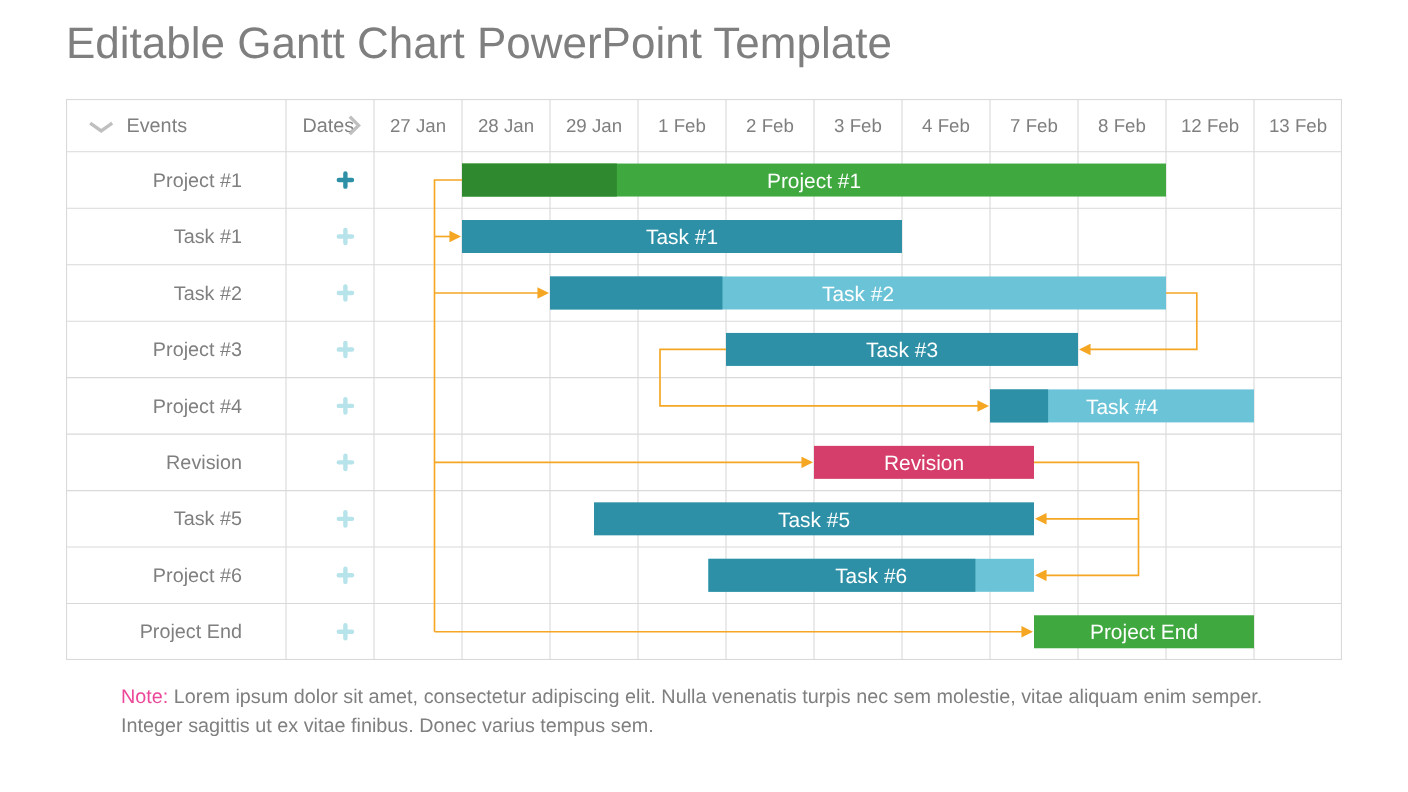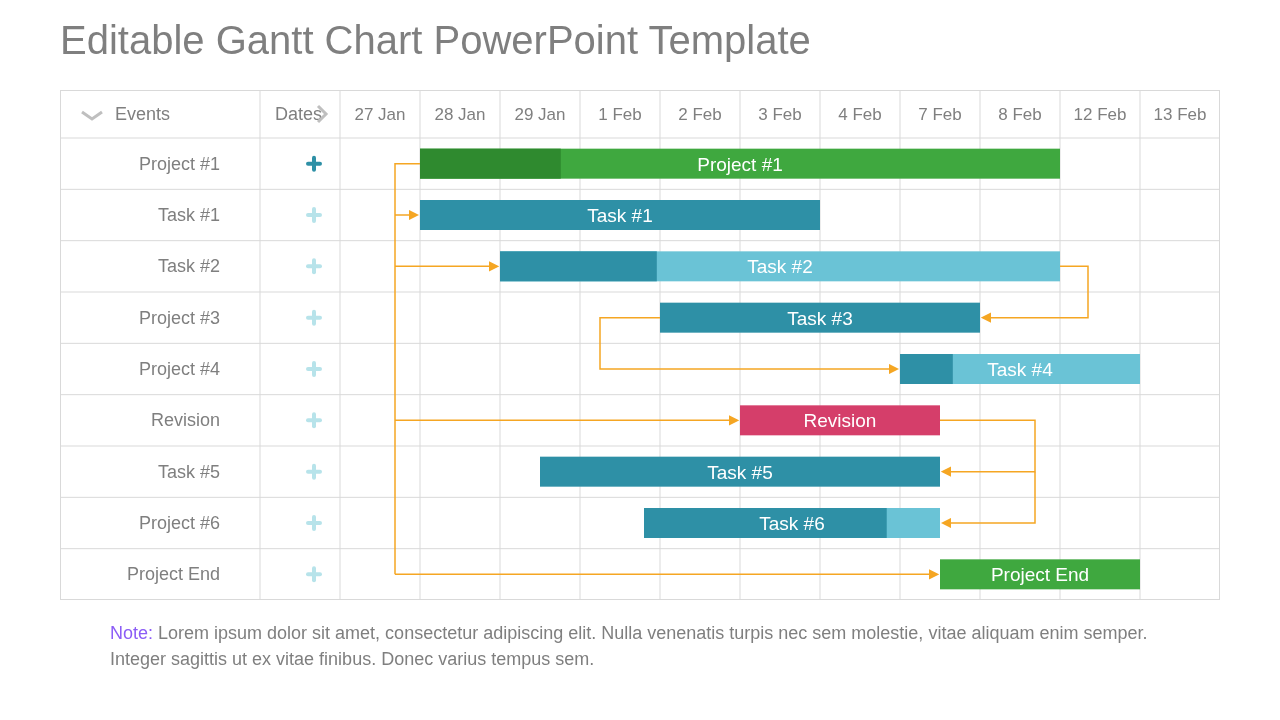--- a/index.html
+++ b/index.html
@@ -2,21 +2,21 @@
 <html><head>
 <meta charset="utf-8">
 <style>
   * { box-sizing: border-box; margin: 0; padding: 0; }
   html, body { width: 1280px; height: 720px; font-family: "Segoe UI", Arial, sans-serif; background: #fff; color: #595959; }
   .slide { position: relative; width: 1280px; height: 720px; }
   .title { position: absolute; left: 60px; top: 18px; font-size: 40px; font-weight: 400; color: #7f7f7f; }
   .chart-area { position: absolute; left: 60px; top: 90px; width: 1160px; height: 510px; }
   svg { font-family: inherit; }
   .footer-note { position: absolute; left: 110px; top: 620px; width: 1060px; font-size: 18px; color: #7f7f7f; line-height: 1.45; }
-  .footer-note .label { color: #8b5cf6; }
+  .footer-note .label { color: #ec4899; }
 </style>
 </head>
 <body>
 
 <div class="slide">
   <div class="title">Editable Gantt Chart PowerPoint Template</div>
   <div class="chart-area"><svg id="gantt-svg" width="1160" height="510">
         <defs>
           <marker id="arrow" viewBox="0 0 10 10" refX="8" refY="5" markerWidth="7" markerHeight="7" orient="auto-start-reverse">
             <path d="M 0 0 L 10 5 L 0 10 z" fill="#f5a623"></path>

